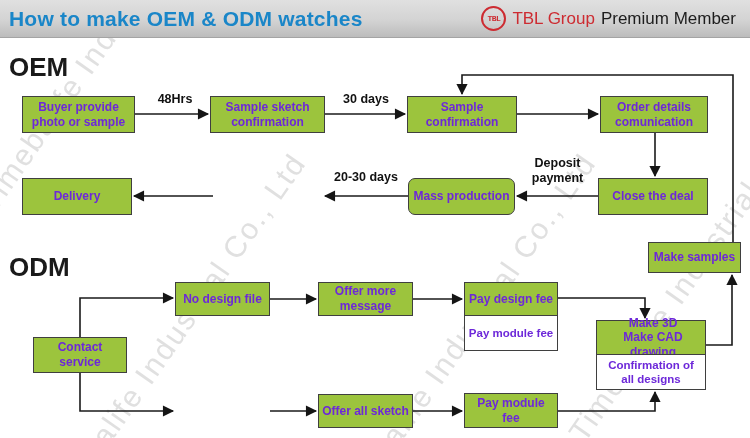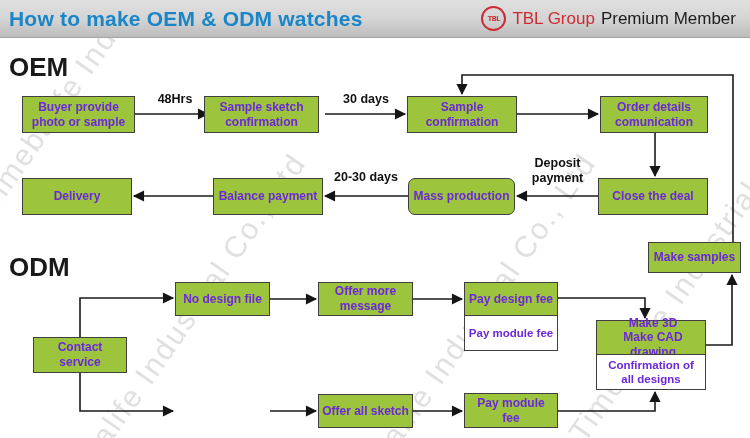--- a/index.html
+++ b/index.html
@@ -79,29 +79,28 @@
       <span class="brand">TBL Group</span>
       <span class="membership">Premium Member</span>
     </div>
   </div>
 
   <div class="section-label" style="left:9px;top:52px;">OEM</div>
   <div class="section-label" style="left:9px;top:252px;">ODM</div>
 
   <div class="node" style="left:22px;top:96px;width:113px;height:37px;">Buyer provide
 photo or sample</div>
-  <div class="node" style="left:204px;top:96px;width:115px;height:37px;">Sample sketch
+  <div class="node" style="left:210px;top:96px;width:115px;height:37px;">Sample sketch
 confirmation</div>
   <div class="node" style="left:407px;top:96px;width:110px;height:37px;">Sample
 confirmation</div>
   <div class="node" style="left:600px;top:96px;width:108px;height:37px;">Order details
 comunication</div>
 
   <div class="node" style="left:22px;top:178px;width:110px;height:37px;">Delivery</div>
-  <div class="node" style="left:213px;top:178px;width:110px;height:37px;">Balance payment</div>
   <div class="node" style="left:408px;top:178px;width:107px;height:37px;border-radius:7px;">Mass production</div>
   <div class="node" style="left:648px;top:242px;width:93px;height:31px;">Make samples</div>
 
   <div class="node" style="left:598px;top:178px;width:110px;height:37px;">Close the deal</div>
 
   <div class="node" style="left:33px;top:337px;width:94px;height:36px;">Contact service</div>
   <div class="node" style="left:175px;top:282px;width:95px;height:34px;">No design file</div>
   <div class="node" style="left:318px;top:282px;width:95px;height:34px;">Offer more
 message</div>
   <div class="node" style="left:464px;top:282px;width:94px;height:34px;">Pay design fee</div>

